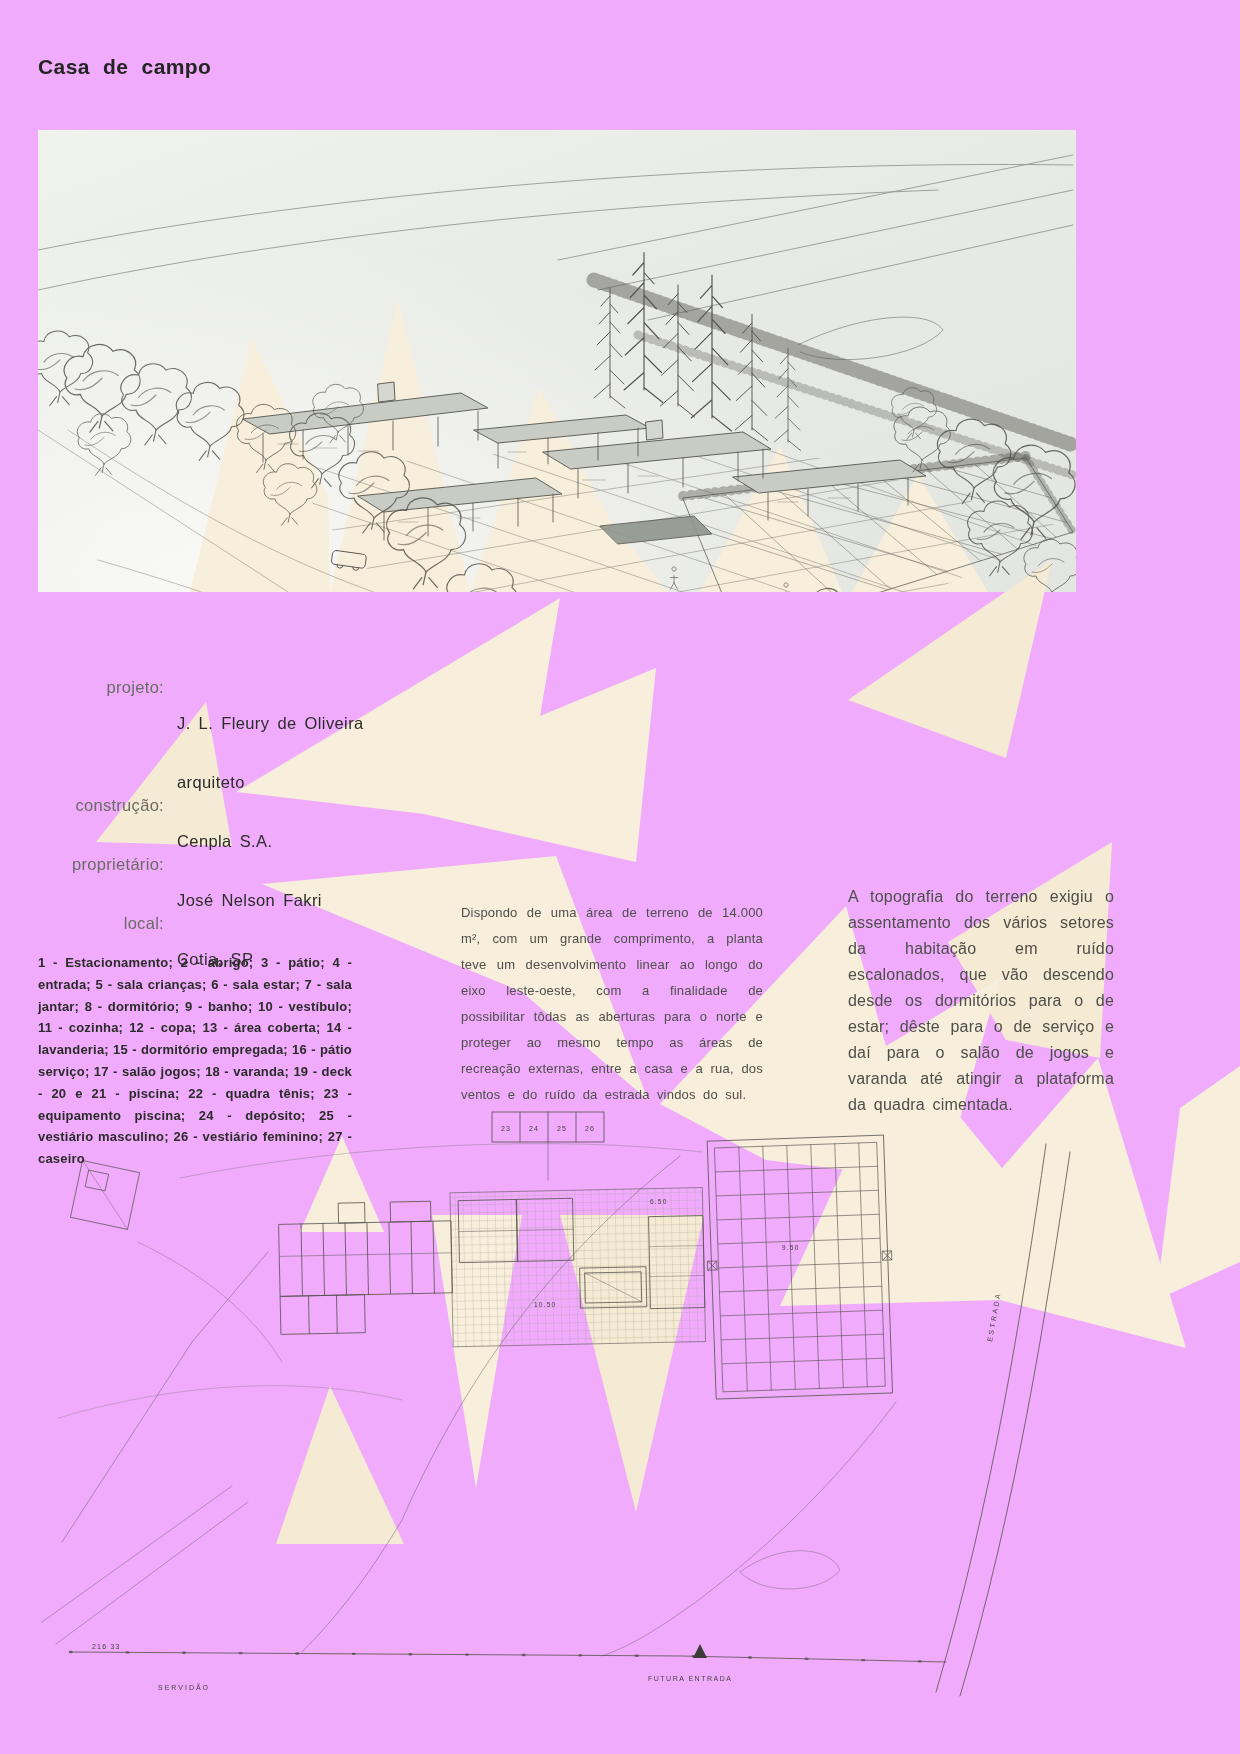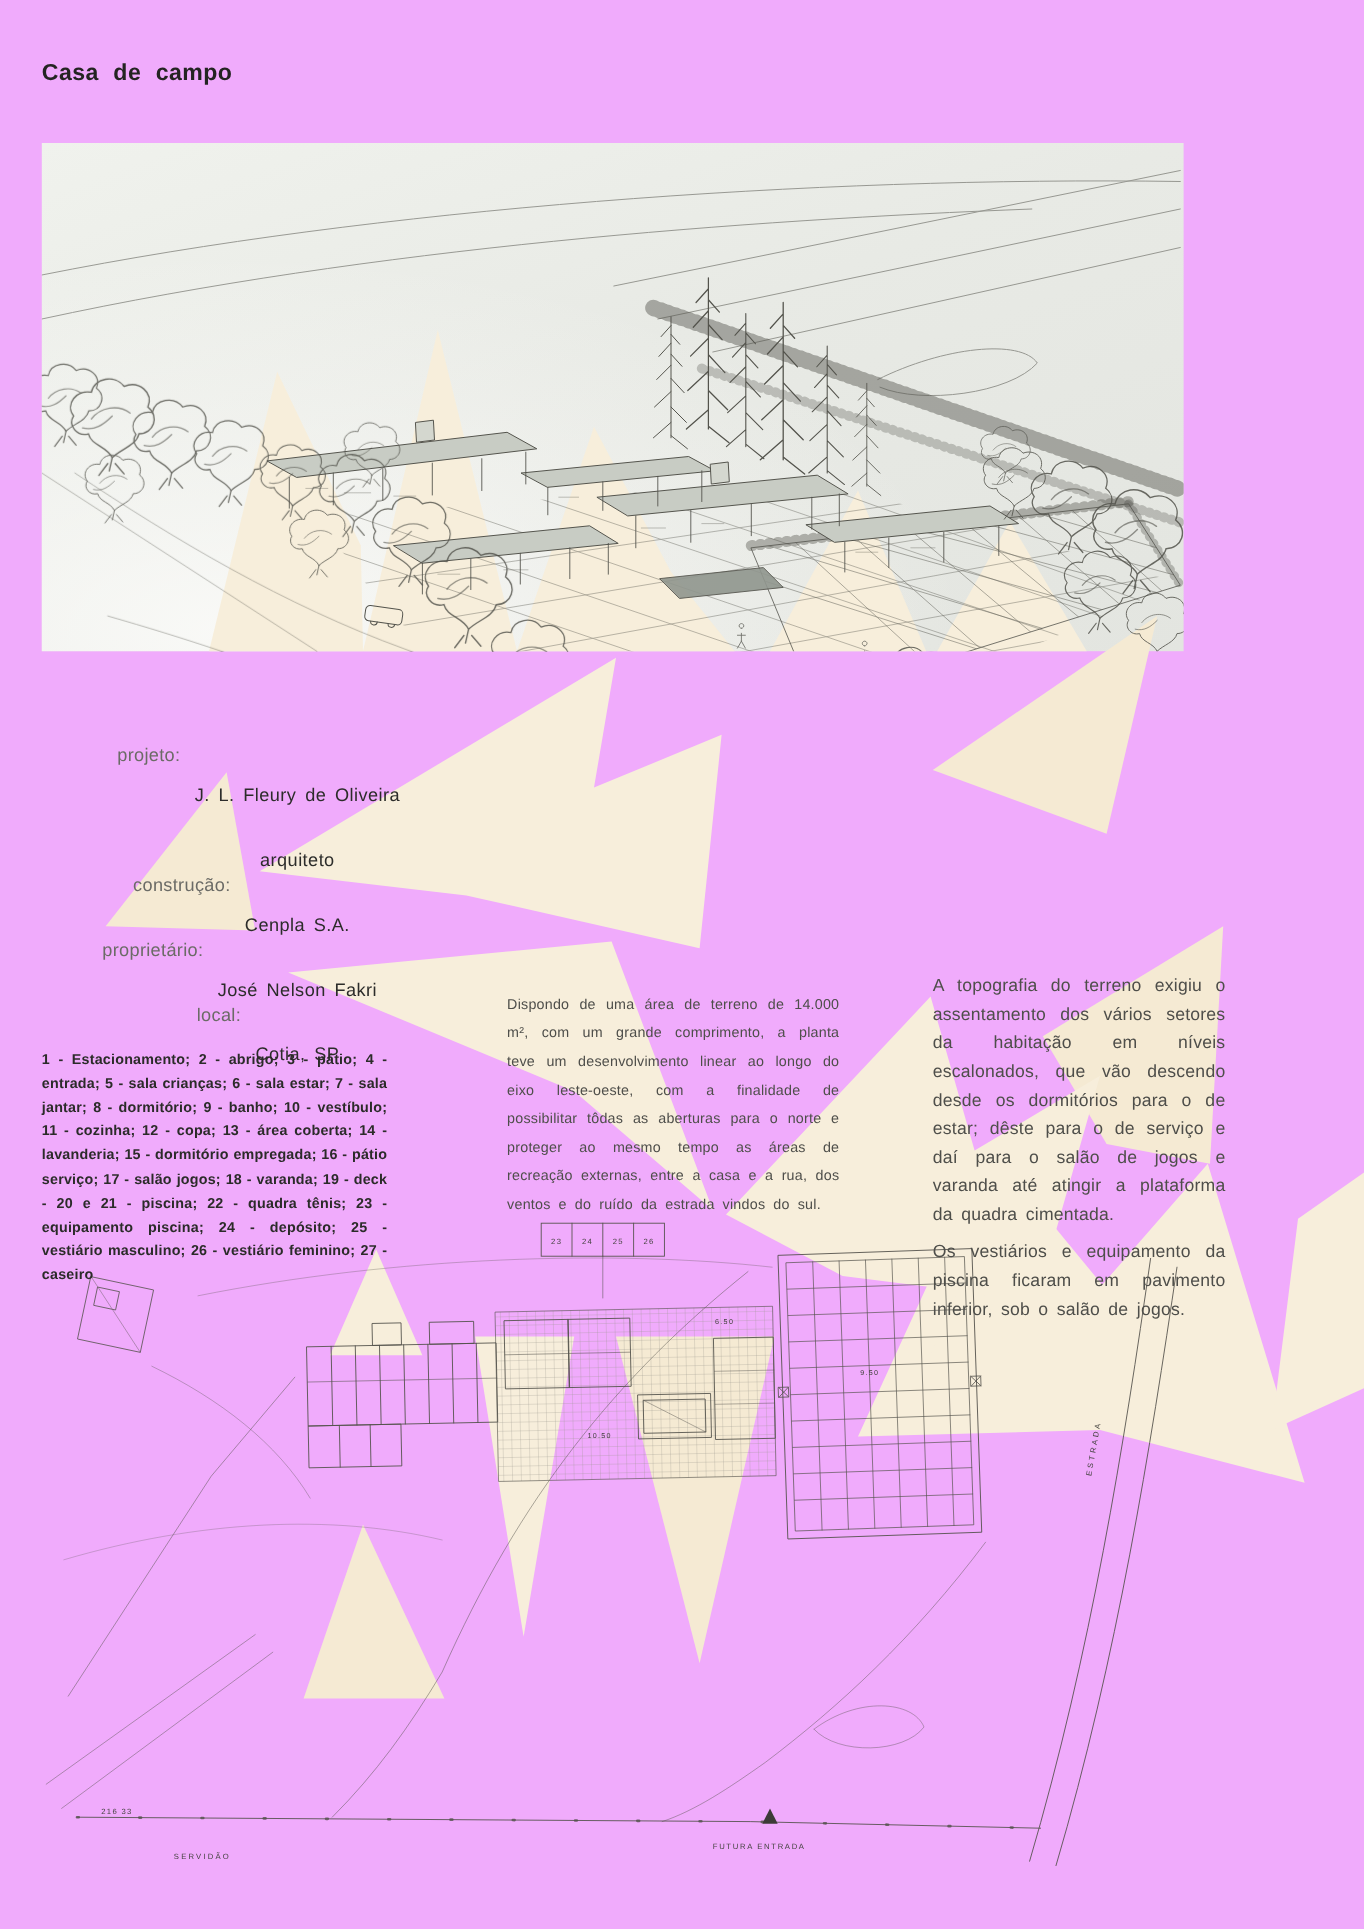--- a/index.html
+++ b/index.html
@@ -7,21 +7,21 @@
         font-family:"Liberation Sans",sans-serif;overflow:hidden;}
   .title{position:absolute;left:38px;top:55px;margin:0;font-size:21px;font-weight:700;
          color:#242422;letter-spacing:.4px;word-spacing:7px;z-index:4;}
   .sketch-bg{position:absolute;left:38px;top:130px;width:1038px;height:462px;z-index:1;
          background:linear-gradient(160deg,#f0f2ed 0%,#e8eae5 45%,#e3e5e0 100%);}
   .sketch-bg::after{content:"";position:absolute;inset:0;
          background:radial-gradient(ellipse at 16% 96%,rgba(252,252,250,.85),rgba(252,252,250,0) 55%);}
   .watermark{position:absolute;left:0;top:0;z-index:2;pointer-events:none;}
   .sketch{position:absolute;left:38px;top:130px;z-index:3;}
   .credits{position:absolute;left:44px;top:676px;z-index:4;font-size:16.5px;line-height:23px;}
-  .crow{display:flex;justify-content:center;}
+  .crow{display:flex;}
   .clabel{width:120px;text-align:right;color:#6b6b66;margin-right:13px;letter-spacing:.3px;}
   .cvalue{color:#2c2c2a;letter-spacing:.4px;word-spacing:3px;margin-top:36px;}
   .legend{position:absolute;left:38px;top:952px;width:314px;margin:0;z-index:4;
          font-size:13px;line-height:21.8px;font-weight:700;color:#2b2b29;
          text-align:justify;letter-spacing:.2px;}
   .col1{position:absolute;left:445px;top:884px;width:302px;margin:16px;z-index:4;
          font-size:13px;line-height:26px;color:#4e4e4a;text-align:justify;
          word-spacing:3.5px;letter-spacing:.2px;}
   .col2{position:absolute;left:848px;top:884px;width:266px;z-index:4;
          font-size:16px;line-height:26px;color:#4e4e4a;text-align:justify;
@@ -217,22 +217,21 @@
     <div class="crow">
       <span class="clabel">local:</span>
       <span class="cvalue">Cotia, SP</span>
     </div>
   </div>
 
   <p class="legend">1 - Estacionamento; 2 - abrigo; 3 - pátio; 4 - entrada; 5 - sala crianças; 6 - sala estar; 7 - sala jantar; 8 - dormitório; 9 - banho; 10 - vestíbulo; 11 - cozinha; 12 - copa; 13 - área coberta; 14 - lavanderia; 15 - dormitório empregada; 16 - pátio serviço; 17 - salão jogos; 18 - varanda; 19 - deck - 20 e 21 - piscina; 22 - quadra tênis; 23 - equipamento piscina; 24 - depósito; 25 - vestiário masculino; 26 - vestiário feminino; 27 - caseiro</p>
 
   <p class="col1">Dispondo de uma área de terreno de 14.000 m², com um grande comprimento, a planta teve um desenvolvimento linear ao longo do eixo leste-oeste, com a finalidade de possibilitar tôdas as aberturas para o norte e proteger ao mesmo tempo as áreas de recreação externas, entre a casa e a rua, dos ventos e do ruído da estrada vindos do sul.</p>
   <div class="col2">
-    <p>A topografia do terreno exigiu o assentamento dos vários setores da habitação em níveis escalonados, que vão descendo desde os dormitórios para o de estar; dêste para o de serviço e daí para o salão de jogos e varanda até atingir a plataforma da quadra cimentada.</p>
-    <p>Os vestiários e equipamento da piscina ficaram em pavimento inferior, sob o salão de jogos.</p>
+    <p>A topografia do terreno exigiu o assentamento dos vários setores da habitação em ruído escalonados, que vão descendo desde os dormitórios para o de estar; dêste para o de serviço e daí para o salão de jogos e varanda até atingir a plataforma da quadra cimentada.</p>
   </div>
 
 
   <svg class="plan" width="1060" height="600" viewBox="0 0 1060 600">
     <defs>
       <pattern id="retic" width="8" height="8" patternUnits="userSpaceOnUse">
         <path d="M0 0H8M0 0V8" stroke="#98968c" stroke-width="0.55" fill="none"></path>
       </pattern>
     </defs>
     <g fill="none" stroke="#54524c" stroke-width="0.8" stroke-linecap="round">

